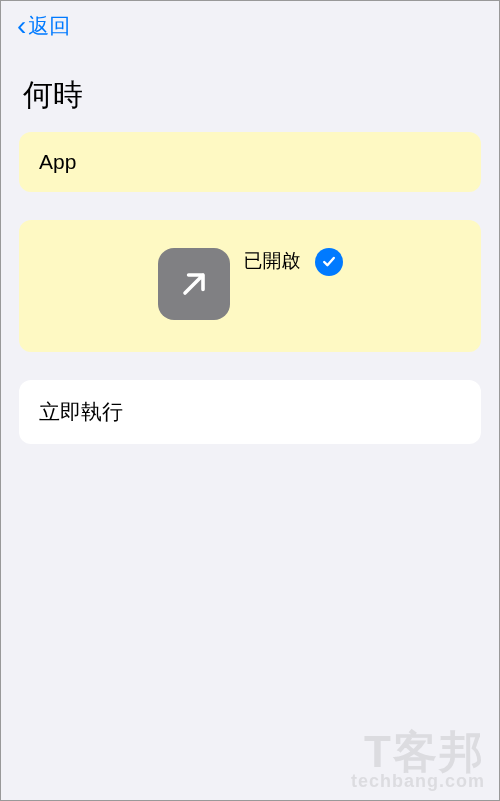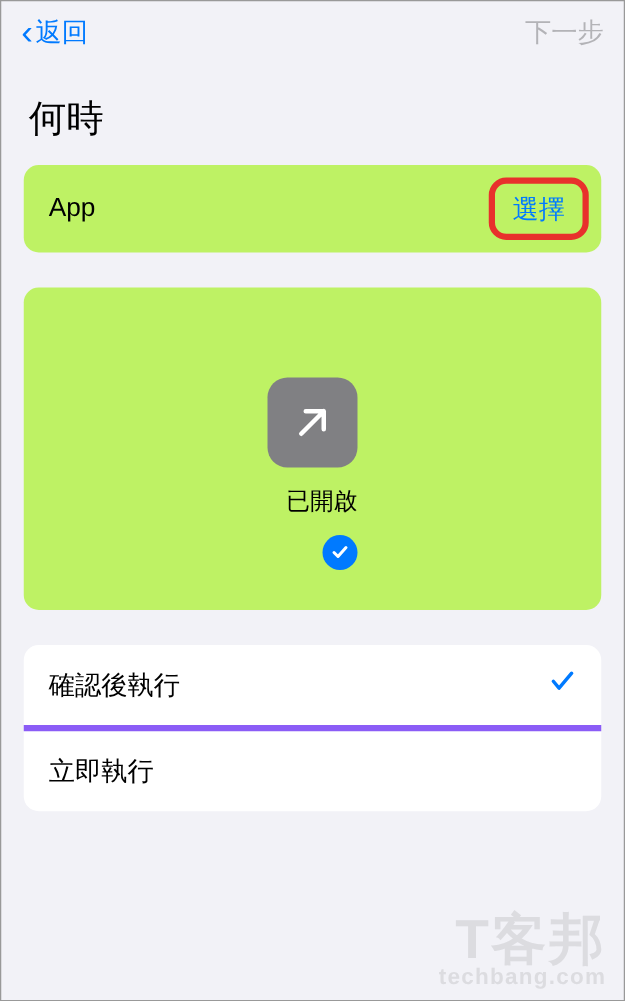--- a/index.html
+++ b/index.html
@@ -39,21 +39,21 @@
       color: #b3b3b7;
       font-size: 21px;
     }
     .section-title {
       font-size: 30px;
       font-weight: 400;
       padding: 24px 22px 16px 22px;
       color: #000;
     }
     .card {
-      background: #bef264;
+      background: #fef9c3;
       border-radius: 12px;
       margin: 0 18px 28px 18px;
     }
     .app-row {
       display: flex;
       justify-content: space-between;
       align-items: center;
       padding: 18px 20px;
     }
     .app-label {
@@ -72,25 +72,24 @@
       padding: 6px 14px;
       margin: -8px -10px;
     }
     .options-grid {
       display: flex;
       justify-content: space-around;
       padding: 28px 20px 32px 20px;
     }
     .option-item {
       display: flex;
-      flex-direction: column;
-      align-items: flex-end;
+      flex-direction: row;
+      align-items: flex-start;
       gap: 14px;
       cursor: pointer;
-      margin-top: 44px;
     }
     .icon-box {
       width: 72px;
       height: 72px;
       background: #808083;
       border-radius: 16px;
       display: flex;
       align-items: center;
       justify-content: center;
     }
@@ -178,33 +177,27 @@
     }
   </style>
 </head>
 <body>
 
 <div class="header">
   <div class="back-button">
     <span class="chevron">‹</span>
     <span>返回</span>
   </div>
-  <div class="next-button">
-    <span>下一步</span>
-  </div>
 </div>
 
 <div class="section-title">何時</div>
 
 <div class="card">
   <div class="app-row">
     <span class="app-label">App</span>
-    <span class="highlight-box">
-      <span class="select-button">選擇</span>
-    </span>
   </div>
 </div>
 
 <div class="card">
   <div class="options-grid">
     <div class="option-item">
       <div class="icon-box">
         <svg viewBox="0 0 40 40">
             <path d="M10 30 L30 10 M14 10 H30 V26"></path>
           </svg>
@@ -214,28 +207,20 @@
         <svg viewBox="0 0 20 20">
             <path d="M4 10 L8 14 L16 5"></path>
           </svg>
       </div>
     </div>
   </div>
 </div>
 
 <div class="list-card">
   <div class="list-row">
-    <span>確認後執行</span>
-    <span class="check-mark">
-      <svg viewBox="0 0 24 24">
-          <path d="M4 12 L9 18 L20 5"></path>
-        </svg>
-    </span>
-  </div>
-  <div class="list-row">
     <span>立即執行</span>
     <span></span>
   </div>
 </div>
 
 <div class="watermark">
   <div class="wm1">T客邦</div>
   <div class="wm2">techbang.com</div>
 </div>
 

